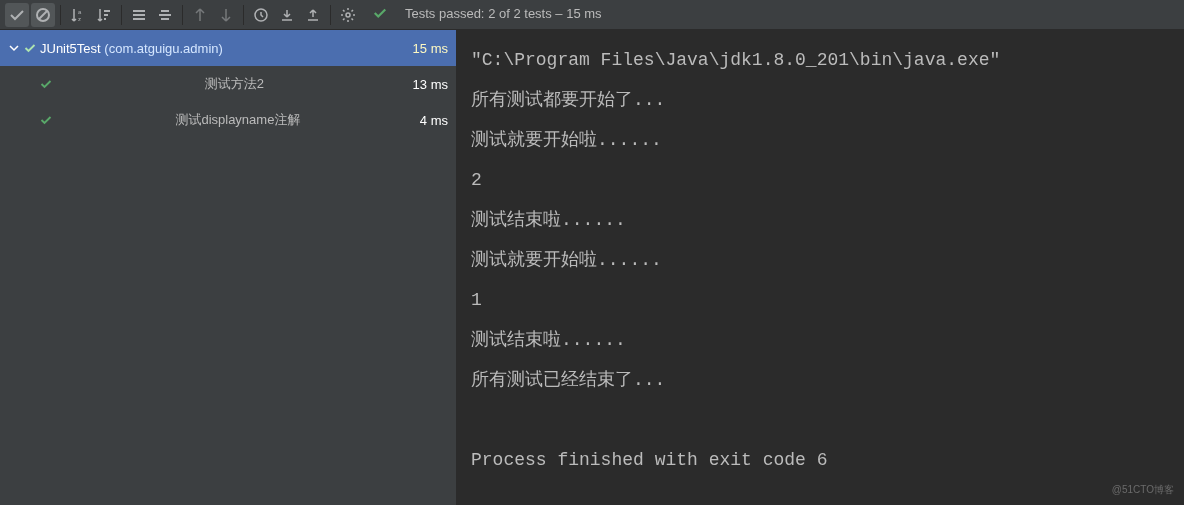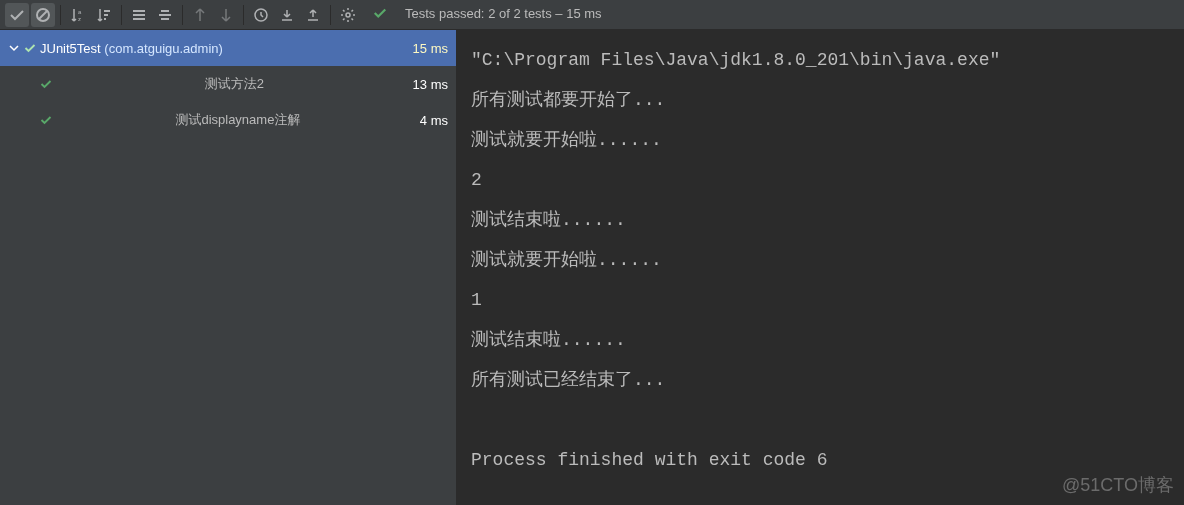--- a/index.html
+++ b/index.html
@@ -84,21 +84,21 @@
     line-height: 40px;
     color: #bbbbbb;
     white-space: pre;
     overflow: hidden;
   }
   .watermark {
     position: absolute;
     right: 10px;
     bottom: 8px;
     color: #6b6b6b;
-    font-size: 18px;
+    font-size: 10px;
   }
 </style>
 </head>
 <body>
 
 <div class="toolbar">
   <div class="tb-btn active">
     <svg viewBox="0 0 16 16">
         <path d="M2 8l4 4 8-8" stroke="#afb1b3" stroke-width="2" fill="none"></path>
       </svg>

